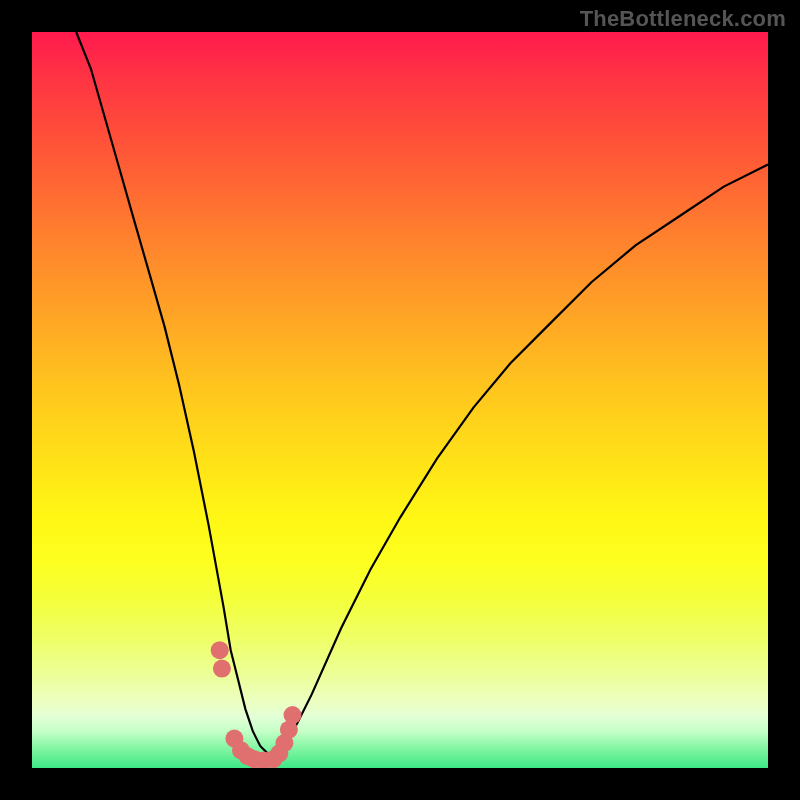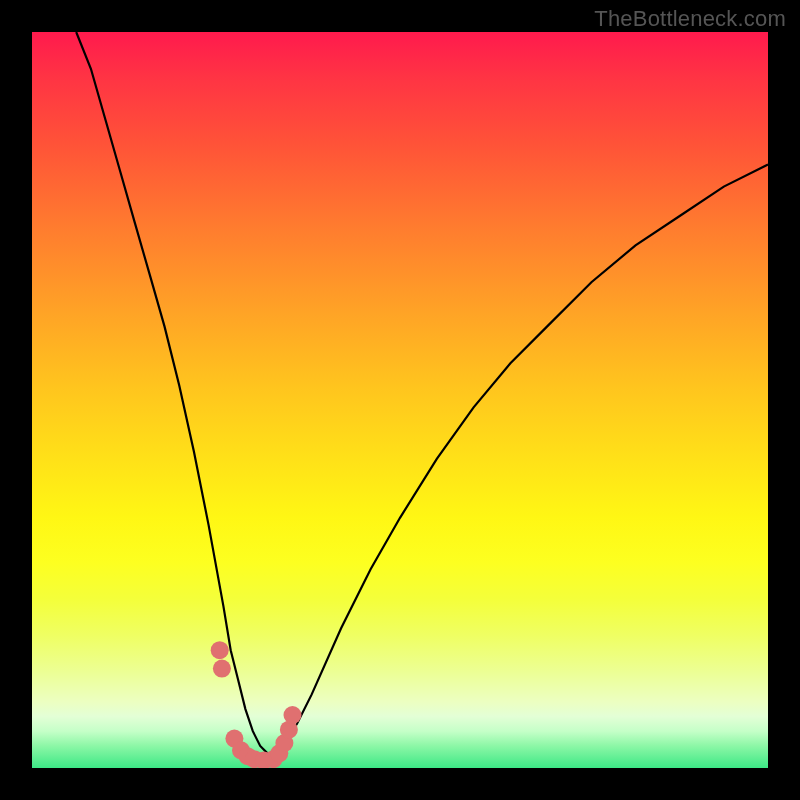--- a/index.html
+++ b/index.html
@@ -42,20 +42,21 @@
       #3de886 100%);
   }
   .credit {
     position: absolute;
     top: 6px;
     right: 14px;
     font-family: Arial, Helvetica, sans-serif;
     font-size: 22px;
     color: #555;
     letter-spacing: 0.2px;
+    font-weight: bold;
   }
   svg.curve {
     position: absolute;
     left: 0;
     top: 0;
     width: 736px;
     height: 736px;
   }
 </style>
 </head>

